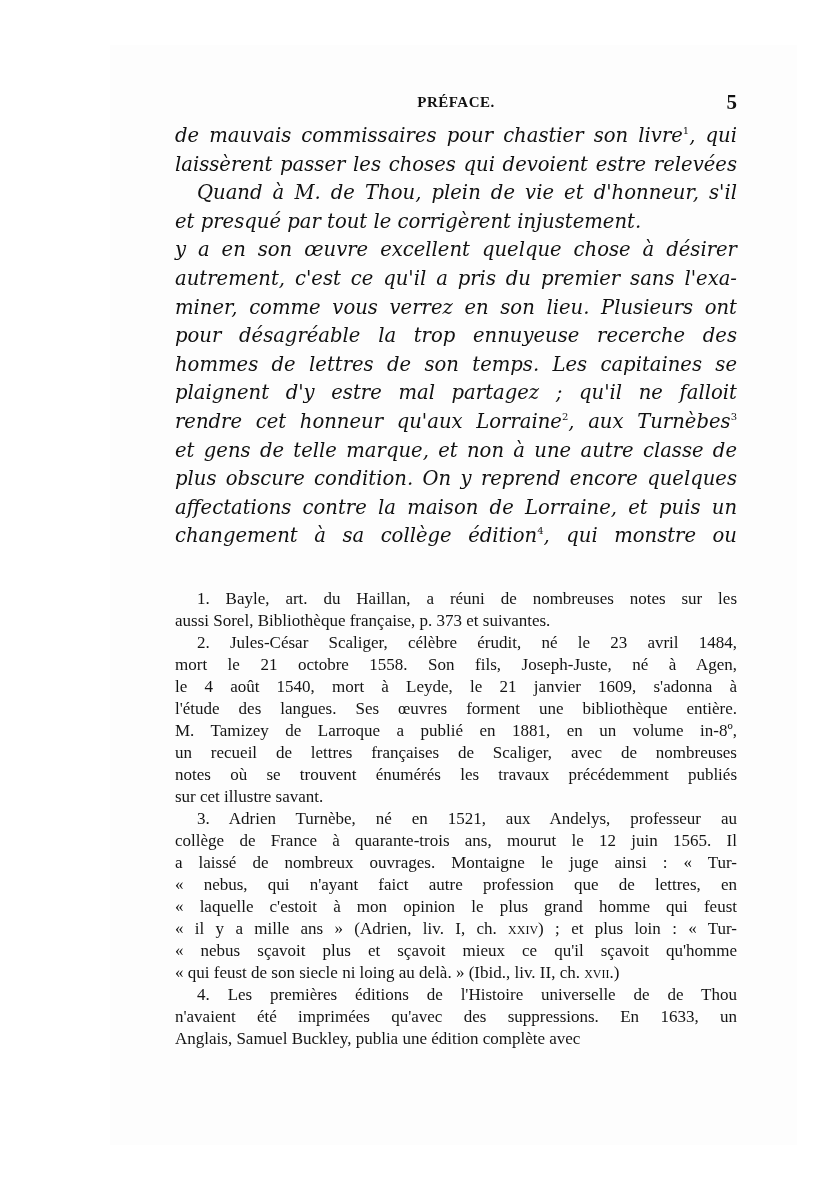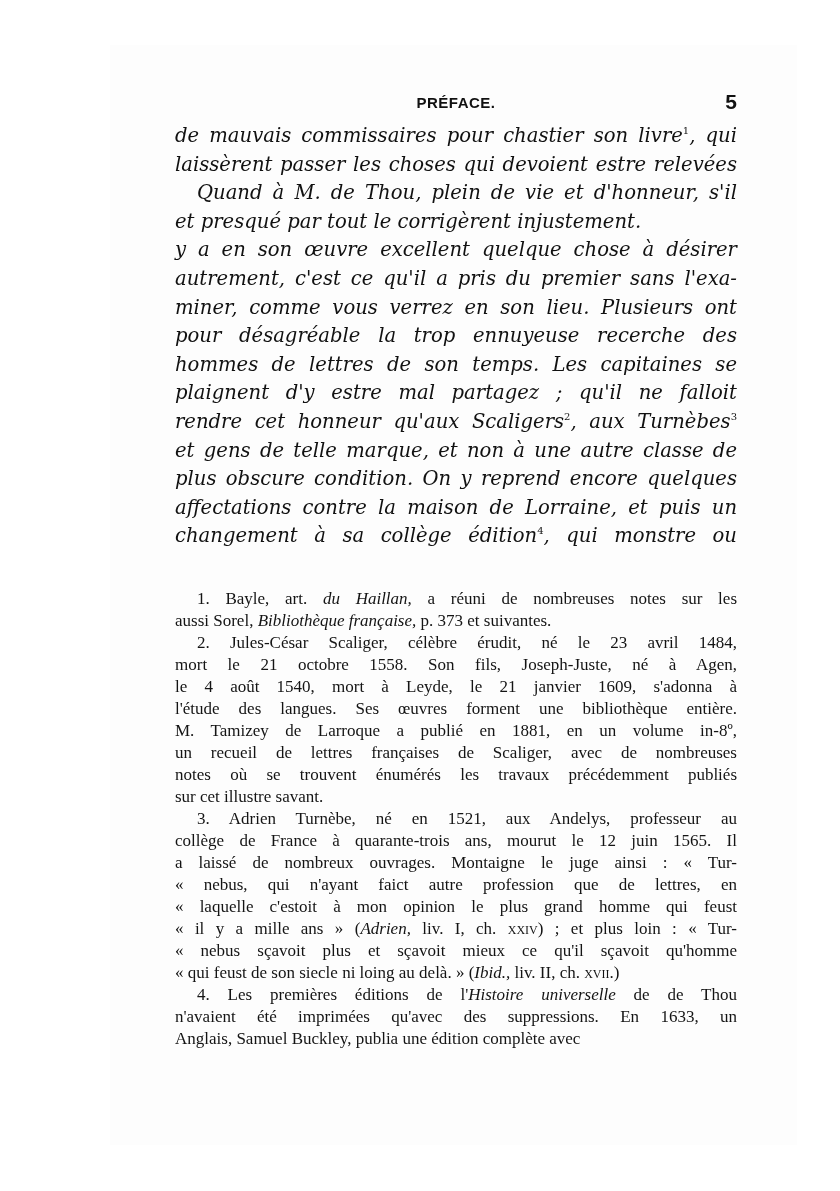--- a/index.html
+++ b/index.html
@@ -27,21 +27,21 @@
     top: 0;
     width: 562px;
     color: #111111;
   }
   .running-head {
     position: absolute;
     top: 90px;
     left: 0;
     width: 562px;
     height: 24px;
-    font-family: Liberation Sans, sans-serif;
+    font-family: Liberation Serif, serif;
     font-weight: bold;
   }
   .running-head .title {
     position: absolute;
     left: 0;
     right: 0;
     text-align: center;
     font-size: 15px;
     letter-spacing: 0.5px;
     top: 4px;
@@ -97,21 +97,21 @@
     text-align: justify;
     text-align-last: justify;
     height: 22px;
   }
   .fn-line.last {
     text-align-last: left;
   }
   .fn-line.indent {
     padding-left: 22px;
   }
-  .it { font-style: italic; }
+  .it { }
   .sc { font-variant: small-caps; margin-top: 26px; }
 </style>
 </head>
 <body>
 
 <div class="sheet"></div>
 
 <div class="page">
   <div class="running-head">
     <span class="title">PRÉFACE.</span>
@@ -122,21 +122,21 @@
       <span class="line"><span>de mauvais commissaires pour chastier son livre</span><sup>1</sup><span>, qui</span></span>
       <span class="line"><span>laissèrent passer les choses qui devoient estre relevées</span></span>
       <span class="line indent"><span>Quand à M. de Thou, plein de vie et d'honneur, s'il</span></span>
       <span class="line last"><span>et presqué par tout le corrigèrent injustement.</span></span>
       <span class="line"><span>y a en son œuvre excellent quelque chose à désirer</span></span>
       <span class="line"><span>autrement, c'est ce qu'il a pris du premier sans l'exa-</span></span>
       <span class="line"><span>miner, comme vous verrez en son lieu. Plusieurs ont</span></span>
       <span class="line"><span>pour désagréable la trop ennuyeuse recerche des</span></span>
       <span class="line"><span>hommes de lettres de son temps. Les capitaines se</span></span>
       <span class="line"><span>plaignent d'y estre mal partagez ; qu'il ne falloit</span></span>
-      <span class="line"><span>rendre cet honneur qu'aux Scaligers</span><sup>2</sup><span>, aux Turnèbes</span><sup>3</sup></span>
+      <span class="line"><span>rendre cet honneur qu'aux Lorraine</span><sup>2</sup><span>, aux Turnèbes</span><sup>3</sup></span>
       <span class="line"><span>et gens de telle marque, et non à une autre classe de</span></span>
       <span class="line"><span>plus obscure condition. On y reprend encore quelques</span></span>
       <span class="line"><span>affectations contre la maison de Lorraine, et puis un</span></span>
       <span class="line"><span>changement à sa collège édition</span><sup>4</sup><span>, qui monstre ou</span></span>
     </div>
 
   <div class="footnotes" id="footnotes">
       <div>
         <span class="fn-line indent"><span>1. Bayle, art. </span><span class="it">du Haillan,</span><span> a réuni de nombreuses notes sur les</span></span>
         <span class="fn-line last"><span>aussi Sorel, </span><span class="it">Bibliothèque française,</span><span> p. 373 et suivantes.</span></span>

